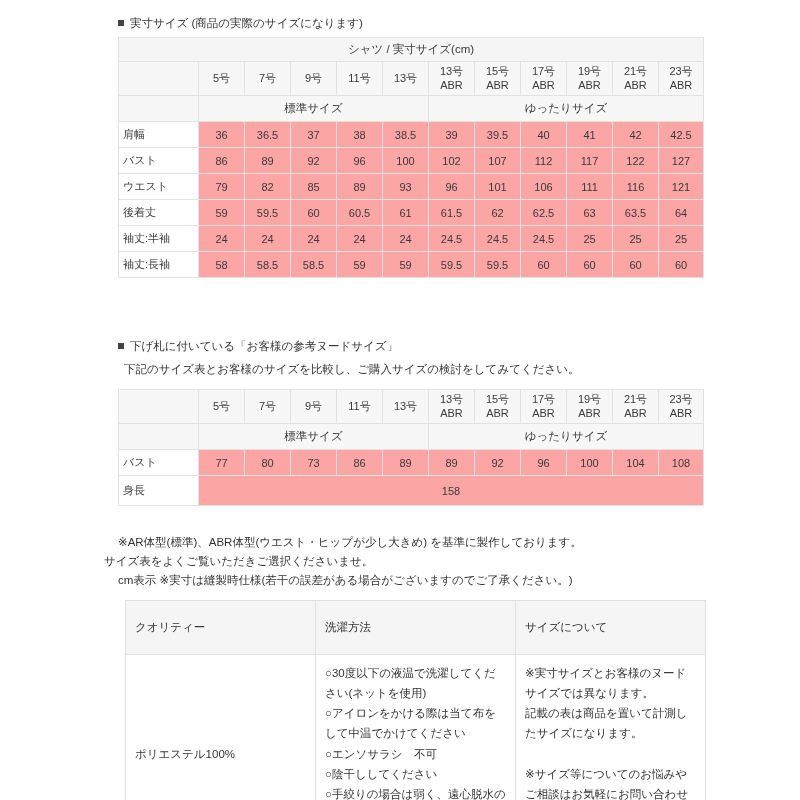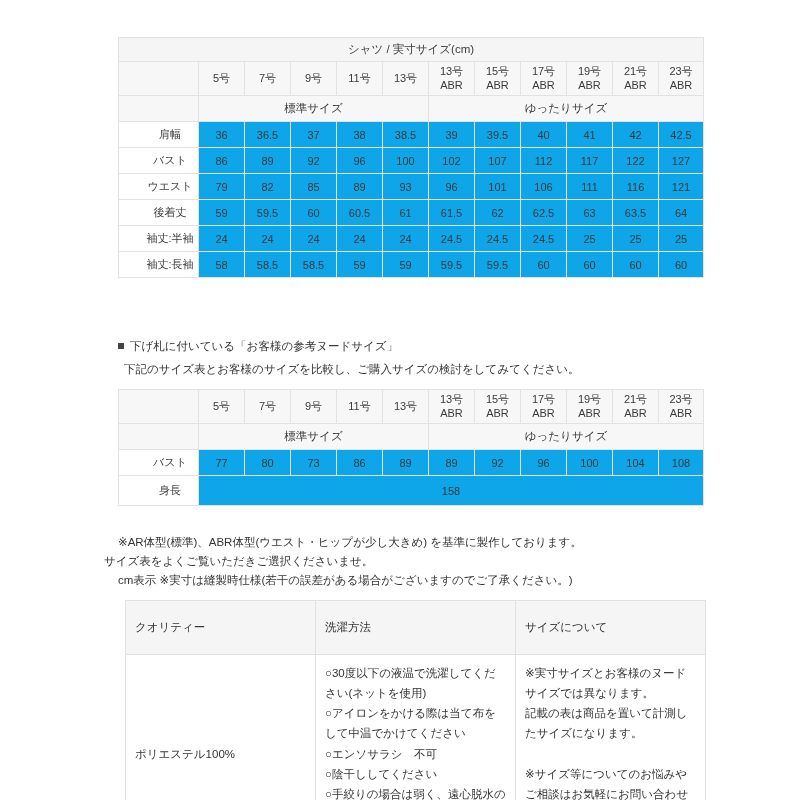--- a/index.html
+++ b/index.html
@@ -32,35 +32,35 @@
   .plain-line {
     font-size: 11.5px;
     color: #333;
     line-height: 1.75;
   }
 
   
   table.sz {
     border-collapse: collapse;
     table-layout: fixed;
-    background: #0ea5e9;
+    background: #fca5a5;
   }
   table.sz td, table.sz th {
     border: 1px solid #e2e2e2;
     font-size: 11px;
     font-weight: normal;
     color: #3a3a3a;
     text-align: center;
     padding: 0;
     height: 26px;
     vertical-align: middle;
   }
   table.sz td.rowlabel {
-    text-align: center;
-    padding-left: 23px;
+    text-align: left;
+    padding-left: 4px;
     background: #fff;
     font-size: 11px;
     margin-top: 43px;
   }
   table.sz td.title {
     background: #f5f5f5;
     height: 24px;
     border-bottom: 1px solid #e2e2e2;
     font-size: 11.5px;
   }
@@ -111,20 +111,24 @@
     vertical-align: middle;
   }
   .wash-list { white-space: pre-wrap; }
   .size-note { white-space: pre-wrap; }
 </style>
 </head>
 <body>
 
 <div class="page">
 
+  <div style="position:absolute; left:118px; top:15px; width:600px;" class="sec-head">
+    <span class="bullet"></span>
+    <span>実寸サイズ (商品の実際のサイズになります)</span>
+  </div>
 
   <div style="position:absolute; left:118px; top:37px;">
     <table class="sz" id="tbl-actual">
       <colgroup>
         <col style="width:80px">
         <col style="width:46px">
           <col style="width:46px">
           <col style="width:46px">
         <col style="width:46px">
           <col style="width:46px">

